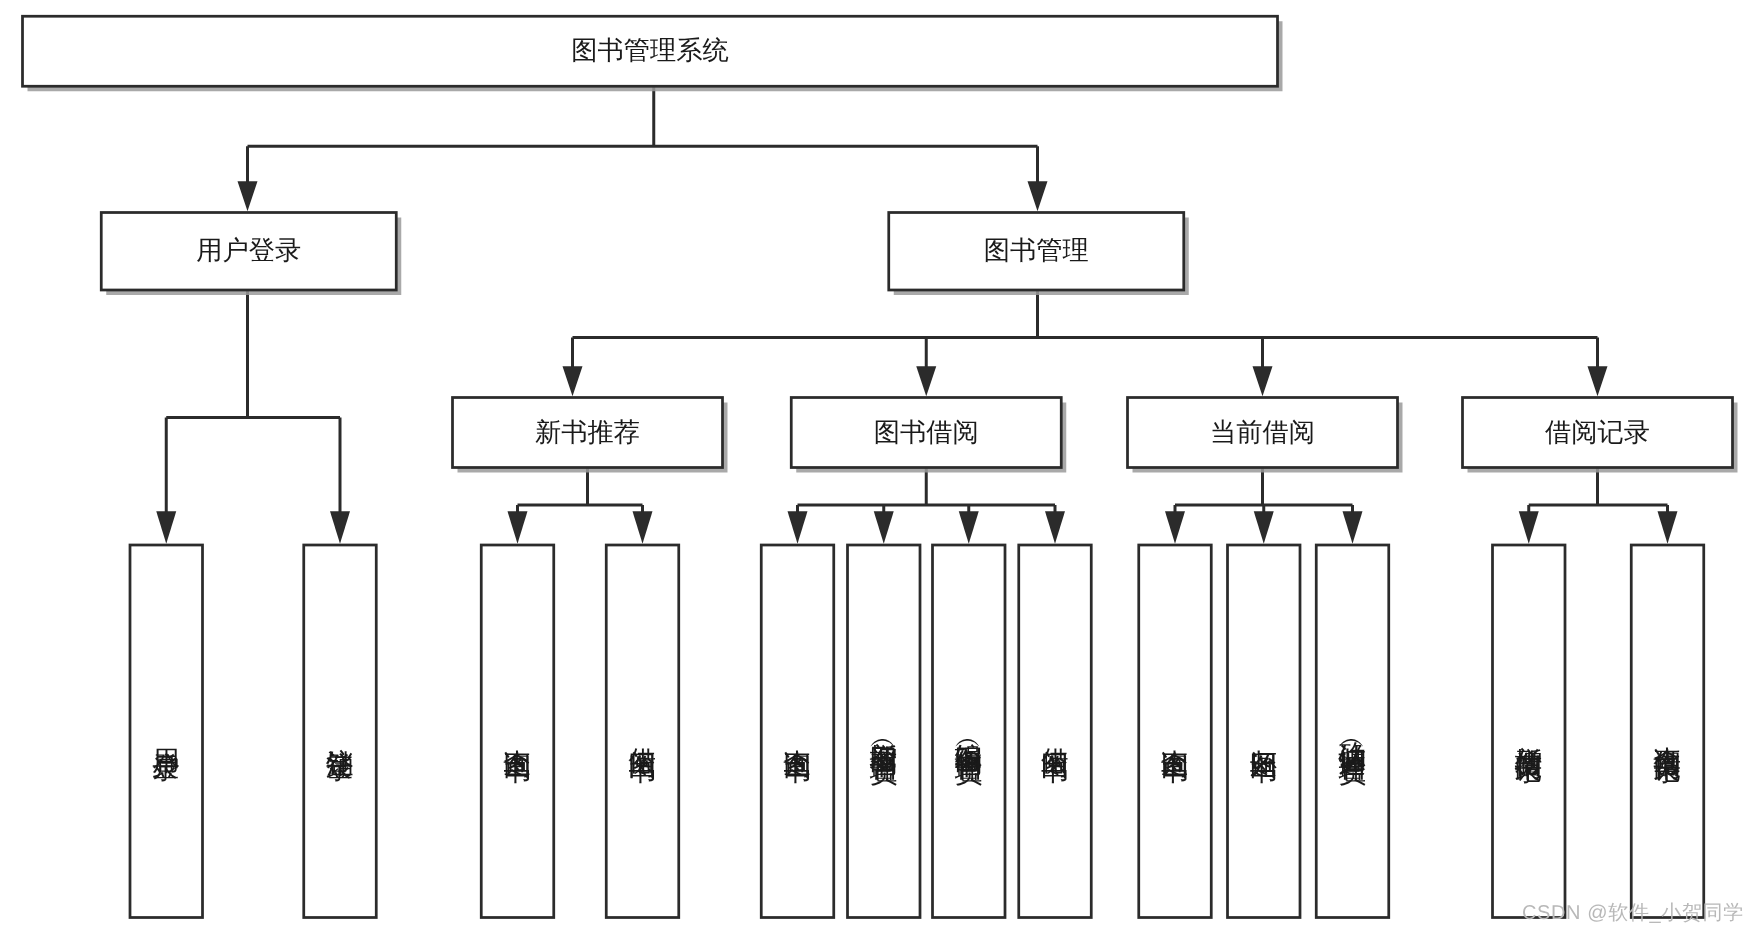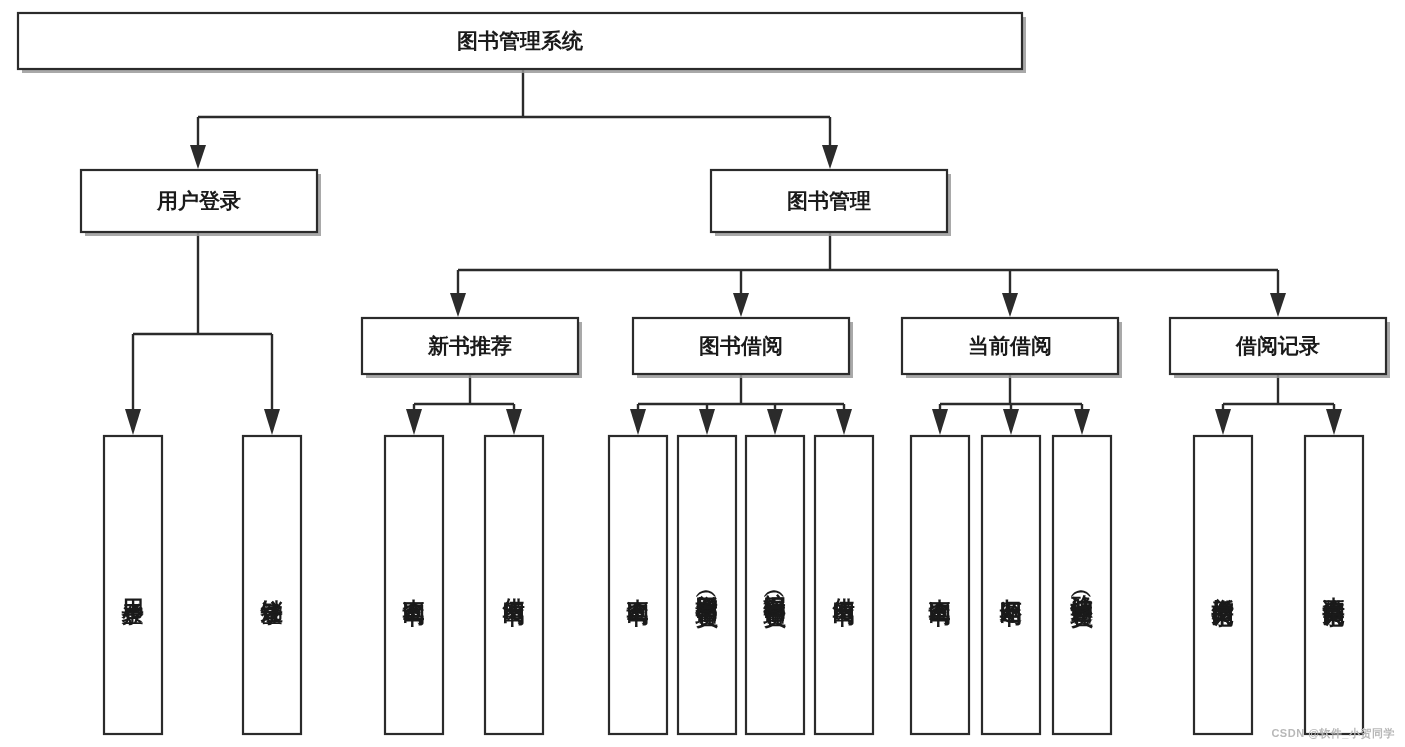--- a/index.html
+++ b/index.html
@@ -9,21 +9,20 @@
   }
   body {
     font-family: "Liberation Sans", "DejaVu Sans", sans-serif;
   }
   #diagram-root {
     position: relative;
     width: 1405px;
     height: 747px;
     background: #ffffff;
     overflow: hidden;
-    font-weight: bold;
   }
   svg#tree-svg {
     position: absolute;
     top: 0;
     left: 0;
     width: 1405px;
     height: 747px;
     display: block;
   }
   .node-box {
@@ -67,21 +66,21 @@
     pointer-events: none;
     display: flex;
     align-items: center;
     justify-content: center;
   }
   .watermark {
     position: absolute;
     right: 10px;
     bottom: 6px;
     font-family: "Liberation Sans", "DejaVu Sans", sans-serif;
-    font-size: 11px;
+    font-size: 16px;
     color: #b8b8b8;
     white-space: nowrap;
     letter-spacing: 0.5px;
   }
 </style>
 </head>
 <body>
 
 <div id="diagram-root">
 

